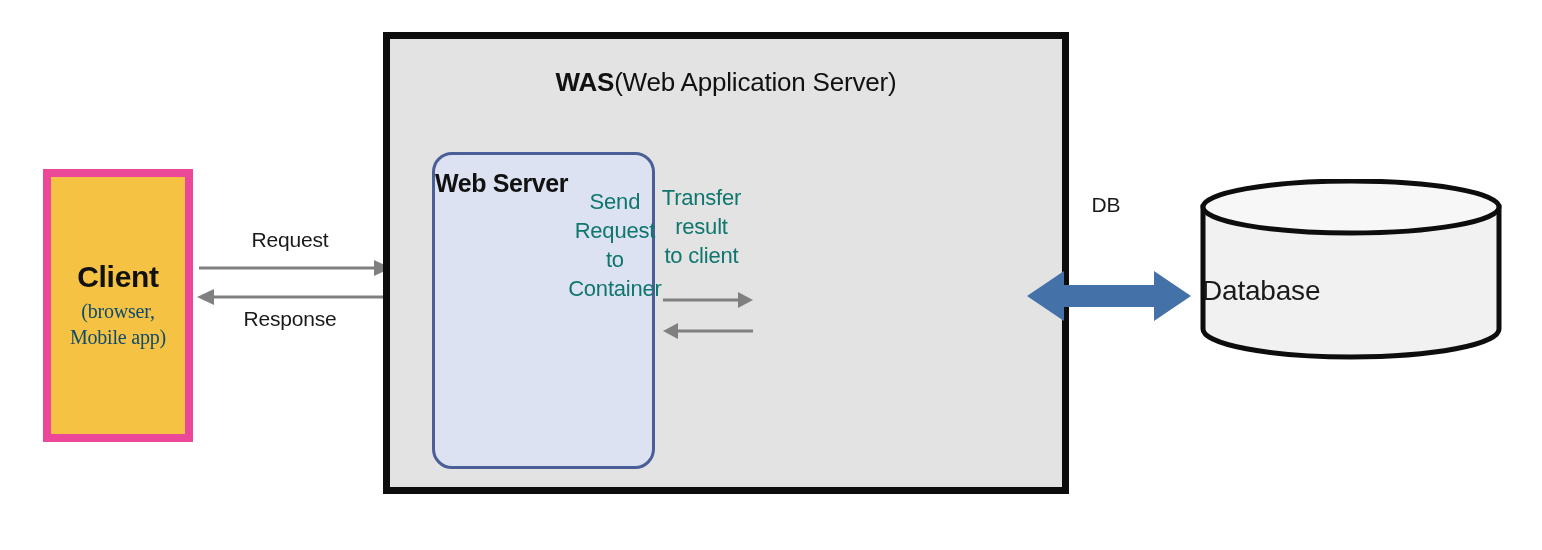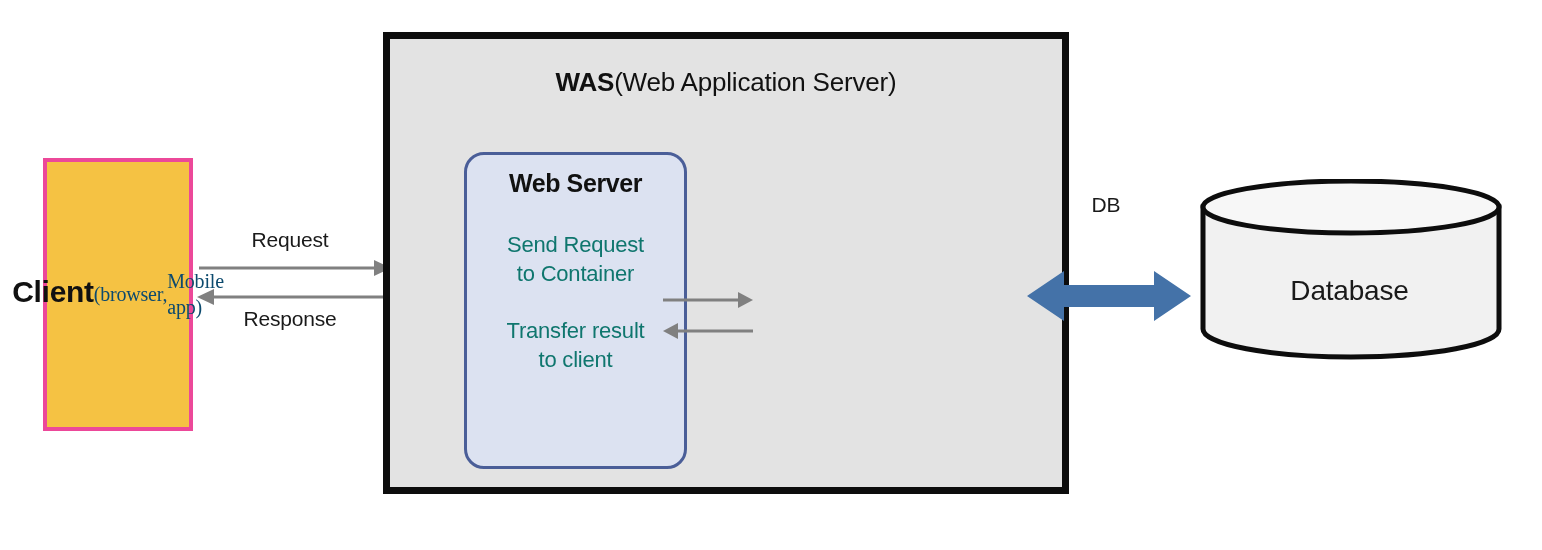--- a/index.html
+++ b/index.html
@@ -17,28 +17,28 @@
     width: 1542px;
     height: 550px;
     background: #ffffff;
     overflow: hidden;
   }
 
   
   #client-box {
     position: absolute;
     left: 43px;
-    top: 158px;
+    top: 169px;
     width: 150px;
     height: 273px;
     background: #F5C243;
-    border: 4px solid #ec4899;
+    border: 8px solid #ec4899;
     box-sizing: border-box;
     display: flex;
-    flex-direction: row;
+    flex-direction: column;
     align-items: center;
     justify-content: center;
   }
   #client-title {
     font-size: 30px;
     font-weight: bold;
     color: #111111;
     letter-spacing: -0.3px;
     line-height: 1.1;
     margin-bottom: 6px;
@@ -73,23 +73,21 @@
     letter-spacing: -0.2px;
     white-space: nowrap;
   }
   #was-title .bold { font-weight: bold; }
 
   
   .inner-box {
     position: absolute;
     box-sizing: border-box;
     display: flex;
-    flex-direction: column;
-    align-items: center;
-    margin-left: 32px;
+    flex-direction: row;
   }
   #web-server-box {
     left: 42px;
     top: 113px;
     width: 223px;
     height: 317px;
     background: #DCE2F1;
     border: 3px solid #4A5E98;
     border-radius: 20px;
   }
@@ -165,21 +163,21 @@
   #database-cylinder {
     position: absolute;
     left: 1198px;
     top: 179px;
   }
   #database-label {
     position: absolute;
     left: 1202px;
     top: 275px;
     width: 295px;
-    text-align: center;
+    text-align: left;
     font-size: 28px;
     color: #1a1a1a;
     letter-spacing: -0.2px;
   }
 </style>
 </head>
 <body>
 
 <div id="canvas">
 

